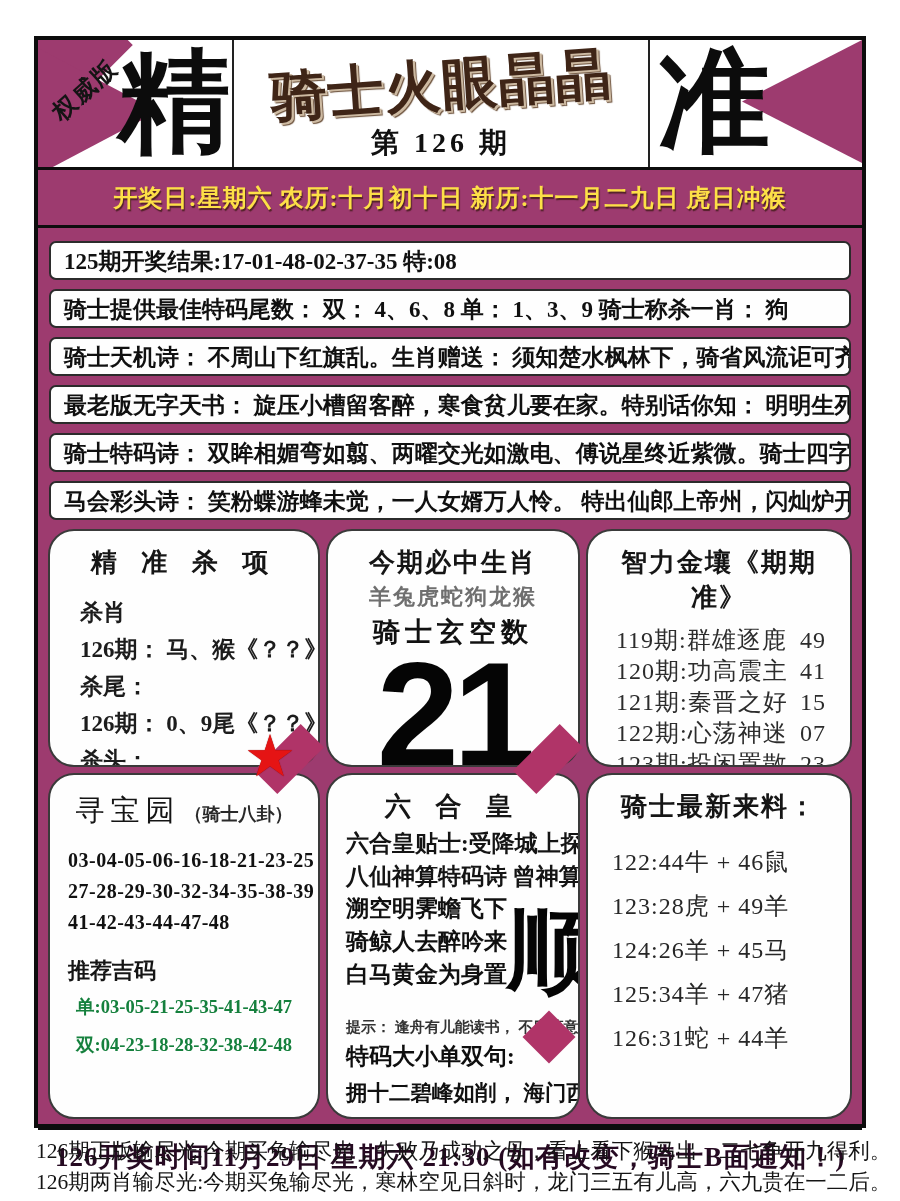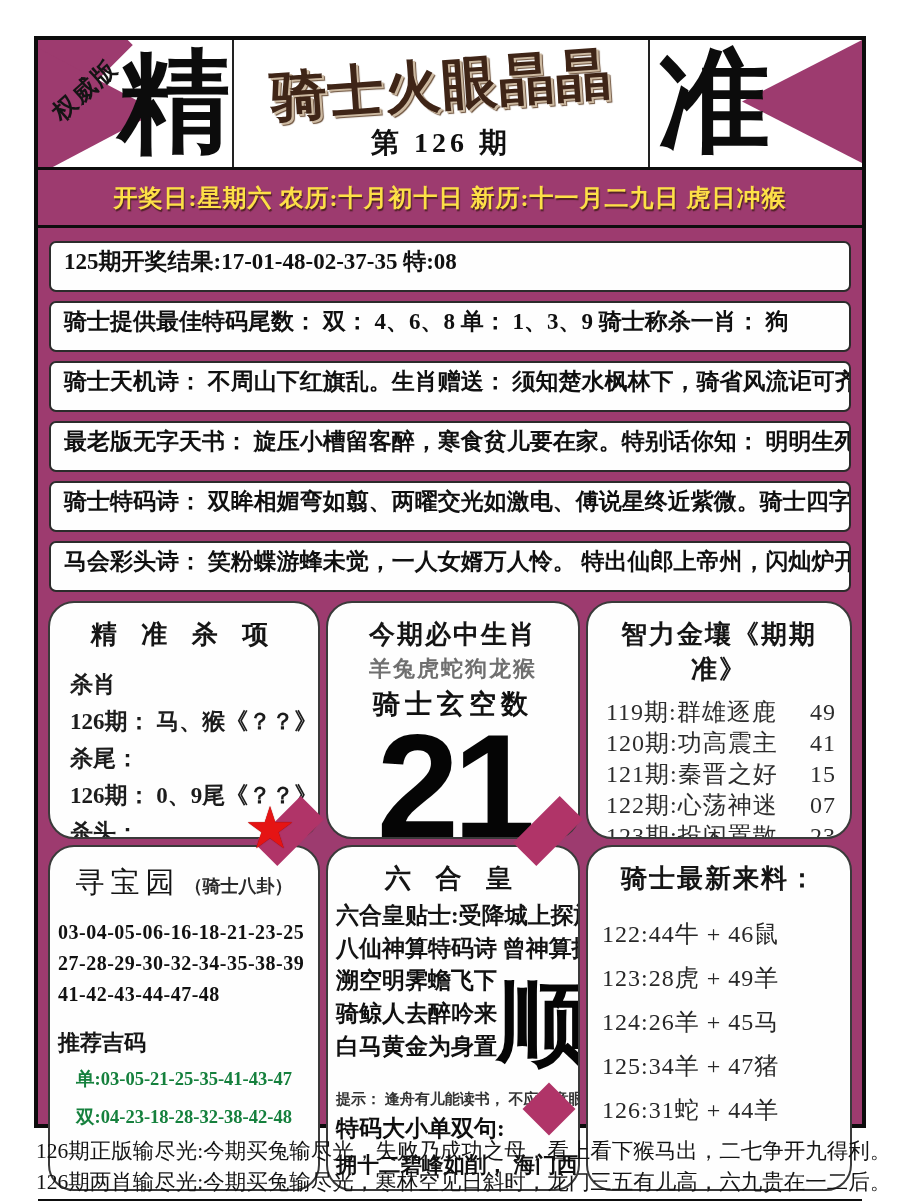--- a/index.html
+++ b/index.html
@@ -32,27 +32,27 @@
 
   
   .date-banner { height:58px; flex:none; display:flex; align-items:center; justify-content:center;
     border-bottom:3px solid #0d0d0d; }
   .date-banner span { font-size:24px; font-weight:bold; color:#fde047; letter-spacing:1px;
     text-shadow:1px 2px 1px rgba(40,20,0,.65); white-space:nowrap; }
 
   
   .strips { flex:none; padding:4px 0 2px; }
   .strip { margin:9px 11px 0; background:#fefefe; border:2px solid #2b2b2b; border-radius:7px;
-    height:51px; line-height:37px; padding:0 13px; font-size:23px; font-weight:bold; color:#101010;
+    height:39px; line-height:37px; padding:0 13px; font-size:23px; font-weight:bold; color:#101010;
     white-space:nowrap; overflow:hidden; }
 
   
   .boxes { position:relative; flex:1; padding:7px 10px 8px; display:grid;
     grid-template-columns:272px 254px 1fr; grid-template-rows:238px 1fr; gap:6px; }
-  .box { background:#fefefe; border:2px solid #3a3a3a; border-radius:26px; padding:10px 8px; overflow:hidden; }
+  .box { background:#fefefe; border:2px solid #3a3a3a; border-radius:26px; padding:10px 18px; overflow:hidden; }
   .box-title { text-align:center; font-size:26px; font-weight:bold; color:#151515; letter-spacing:9px; margin-top:4px; }
   .box-title.tight { letter-spacing:2px; }
 
   .sha-lines { margin-top:14px; padding-left:12px; }
   .sha-lines div { font-size:23px; font-weight:bold; color:#1c1c1c; line-height:37px; white-space:nowrap; }
 
   .zo-zodiacs { text-align:center; font-size:22px; color:#6f6f6f; font-weight:bold; margin-top:2px; letter-spacing:2px; }
   .zo-sub { text-align:center; font-size:27px; font-weight:bold; color:#111; letter-spacing:5px; margin-top:2px; }
   .zo-number { text-align:center; font-size:148px; line-height:130px; font-weight:bold; color:#050505;
     font-family:"Liberation Sans","DejaVu Sans",sans-serif; letter-spacing:-6px; }

